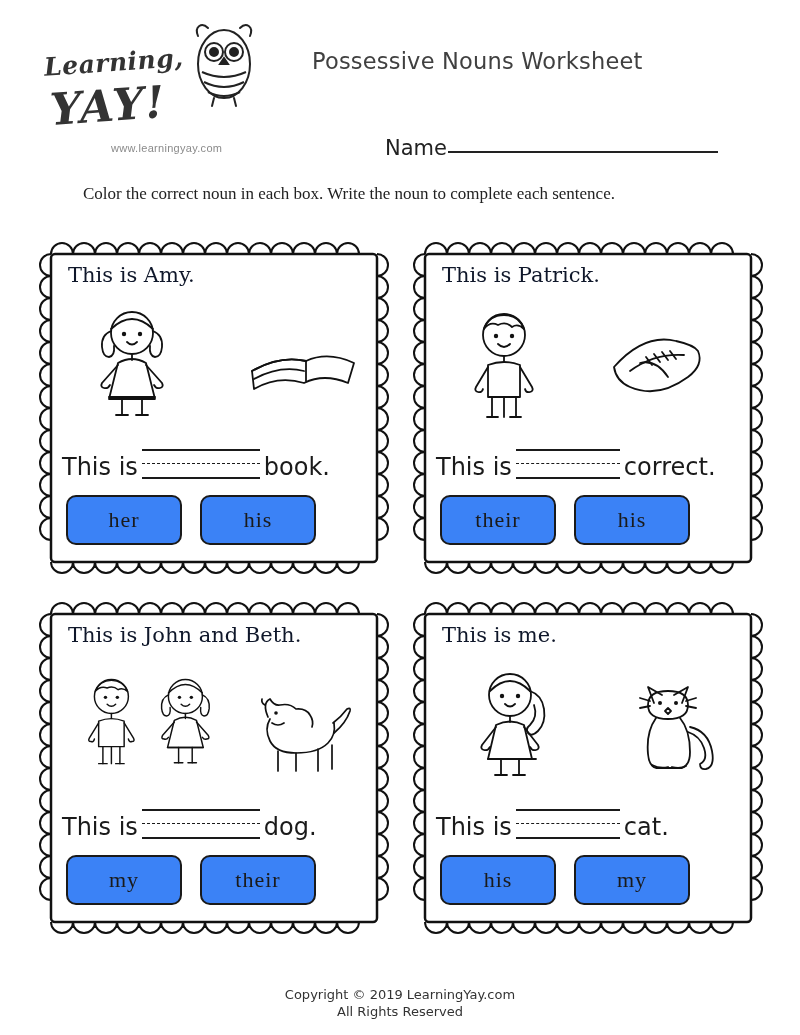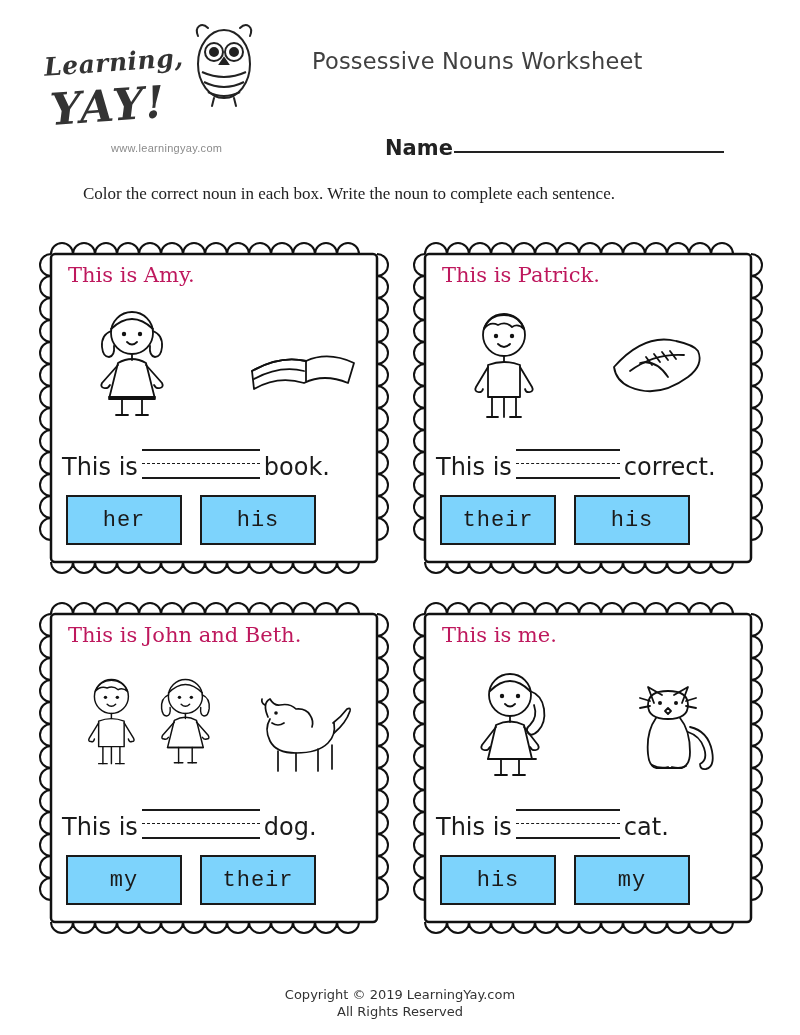--- a/index.html
+++ b/index.html
@@ -81,21 +81,20 @@
     letter-spacing: 0.2px;
   }
   .name-line {
     position: absolute;
     left: 385px;
     top: 136px;
     font-size: 21px;
     font-family: "DejaVu Sans", sans-serif;
     color: #222;
     white-space: nowrap;
-    font-weight: bold;
   }
   .name-rule {
     display: inline-block;
     width: 270px;
     border-bottom: 2px solid #222;
     height: 1px;
     vertical-align: 2px;
     margin-left: 1px;
   }
 
@@ -140,21 +139,21 @@
     top: 15px;
     width: 324px;
     height: 306px;
   }
   .card-title {
     position: absolute;
     left: 16px;
     top: 8px;
     font-family: "DejaVu Serif", serif;
     font-size: 21px;
-    color: #be185d;
+    color: #0f172a;
     white-space: nowrap;
   }
   .art {
     position: absolute;
     left: 8px;
     top: 44px;
     width: 308px;
     height: 130px;
   }
   .sentence {
@@ -196,28 +195,28 @@
     left: 14px;
     top: 240px;
     width: 296px;
     display: flex;
     gap: 18px;
   }
   .choice {
     width: 112px;
     height: 46px;
     border: 2px solid #1a1a1a;
-    border-radius: 0;
+    border-radius: 10px;
     display: flex;
     align-items: center;
     justify-content: center;
-    font-family: Liberation Mono, monospace;
+    font-family: Liberation Serif, serif;
     font-size: 22px;
     color: #1a1a1a;
-    background: #7dd3fc;
+    background: #3b82f6;
     letter-spacing: 1px;
     cursor: pointer;
   }
 
   
   .footer {
     position: absolute;
     left: 0;
     bottom: 14px;
     width: 800px;

